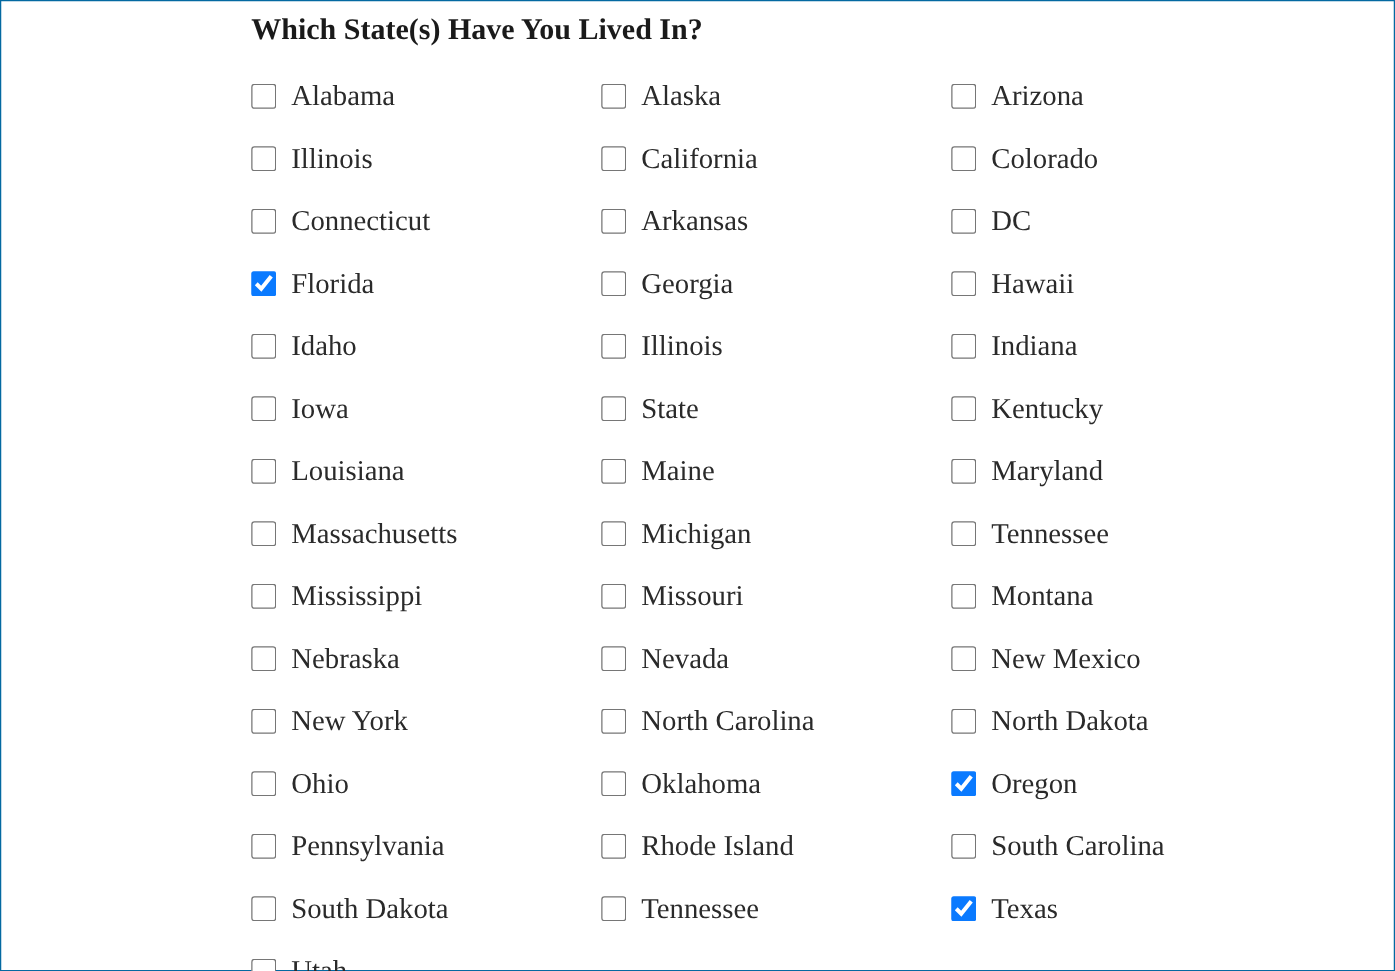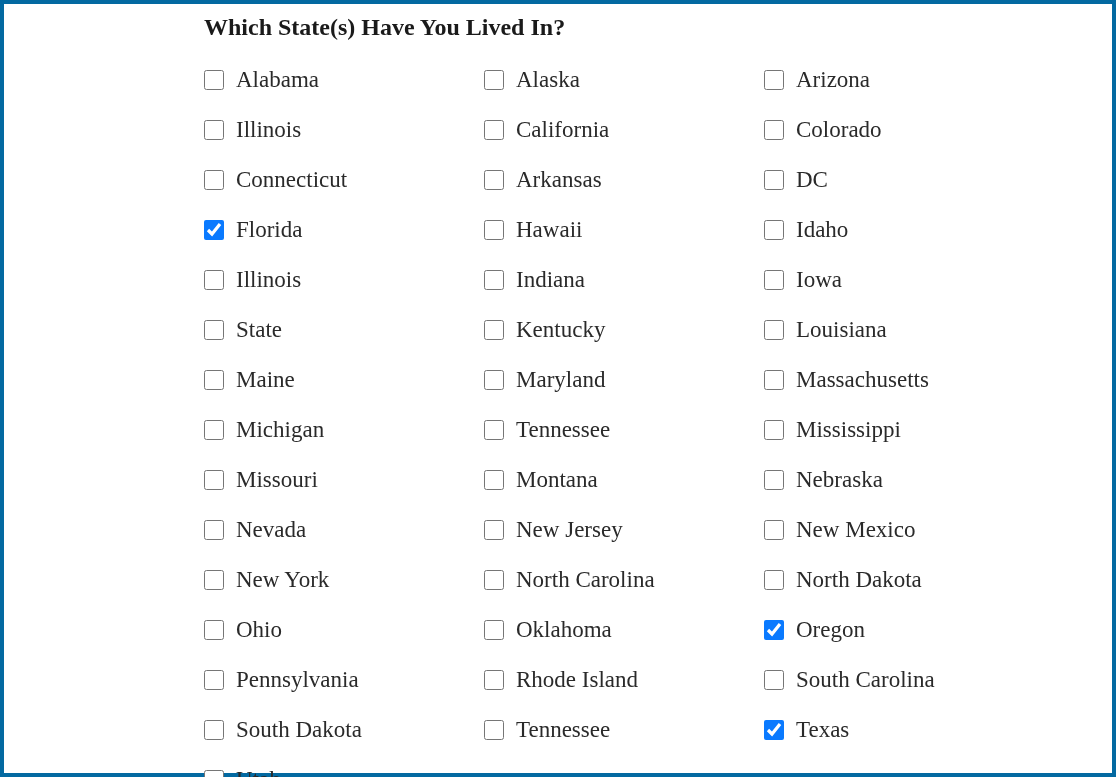--- a/index.html
+++ b/index.html
@@ -9,21 +9,21 @@
     }
     body {
       font-family: Georgia, 'Times New Roman', serif;
       background: #fff;
       padding: 0;
       width: 1116px;
       height: 777px;
       overflow: hidden;
     }
     .container {
-      border: 4px solid #0369a1;
+      border: 1px solid #0369a1;
       padding: 10px 0 0 0;
       margin: 0;
       height: 100%;
     }
     .question-title {
       font-size: 24px;
       font-weight: 700;
       color: #1a1a1a;
       margin-bottom: 14px;
       margin-left: 200px;
@@ -97,20 +97,24 @@
       </div>
       <div class="checkbox-item">
         <input type="checkbox" id="cb-8" style="">
         <label for="cb-8">DC</label>
       </div>
       <div class="checkbox-item">
         <input type="checkbox" id="cb-9" checked="" style="">
         <label for="cb-9">Florida</label>
       </div>
       <div class="checkbox-item">
+        <input type="checkbox" id="cb-10" style="">
+        <label for="cb-10">Georgia</label>
+      </div>
+      <div class="checkbox-item">
         <input type="checkbox" id="cb-11" style="">
         <label for="cb-11">Hawaii</label>
       </div>
       <div class="checkbox-item">
         <input type="checkbox" id="cb-12" style="">
         <label for="cb-12">Idaho</label>
       </div>
       <div class="checkbox-item">
         <input type="checkbox" id="cb-13" style="">
         <label for="cb-13">Illinois</label>
@@ -167,24 +171,20 @@
         <input type="checkbox" id="cb-26" style="">
         <label for="cb-26">Montana</label>
       </div>
       <div class="checkbox-item">
         <input type="checkbox" id="cb-27" style="">
         <label for="cb-27">Nebraska</label>
       </div>
       <div class="checkbox-item">
         <input type="checkbox" id="cb-28" style="">
         <label for="cb-28">Nevada</label>
-      </div>
-      <div class="checkbox-item">
-        <input type="checkbox" id="cb-30" style="">
-        <label for="cb-30">New Jersey</label>
       </div>
       <div class="checkbox-item">
         <input type="checkbox" id="cb-31" style="">
         <label for="cb-31">New Mexico</label>
       </div>
       <div class="checkbox-item">
         <input type="checkbox" id="cb-32" style="">
         <label for="cb-32">New York</label>
       </div>
       <div class="checkbox-item">

